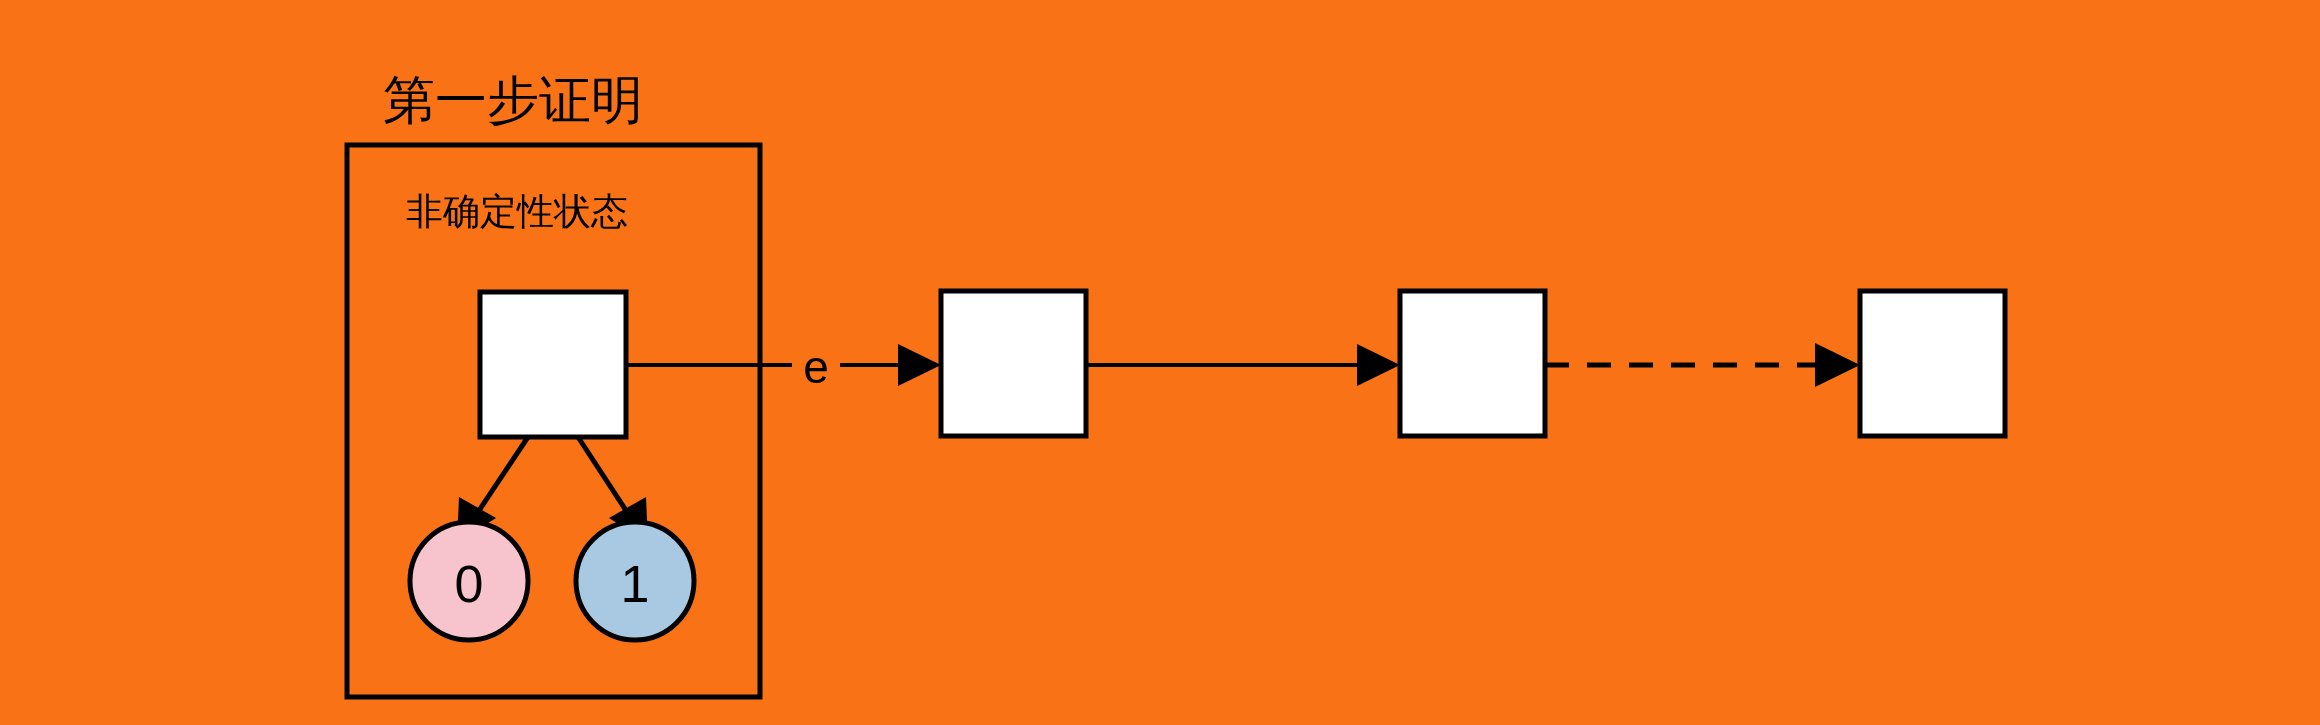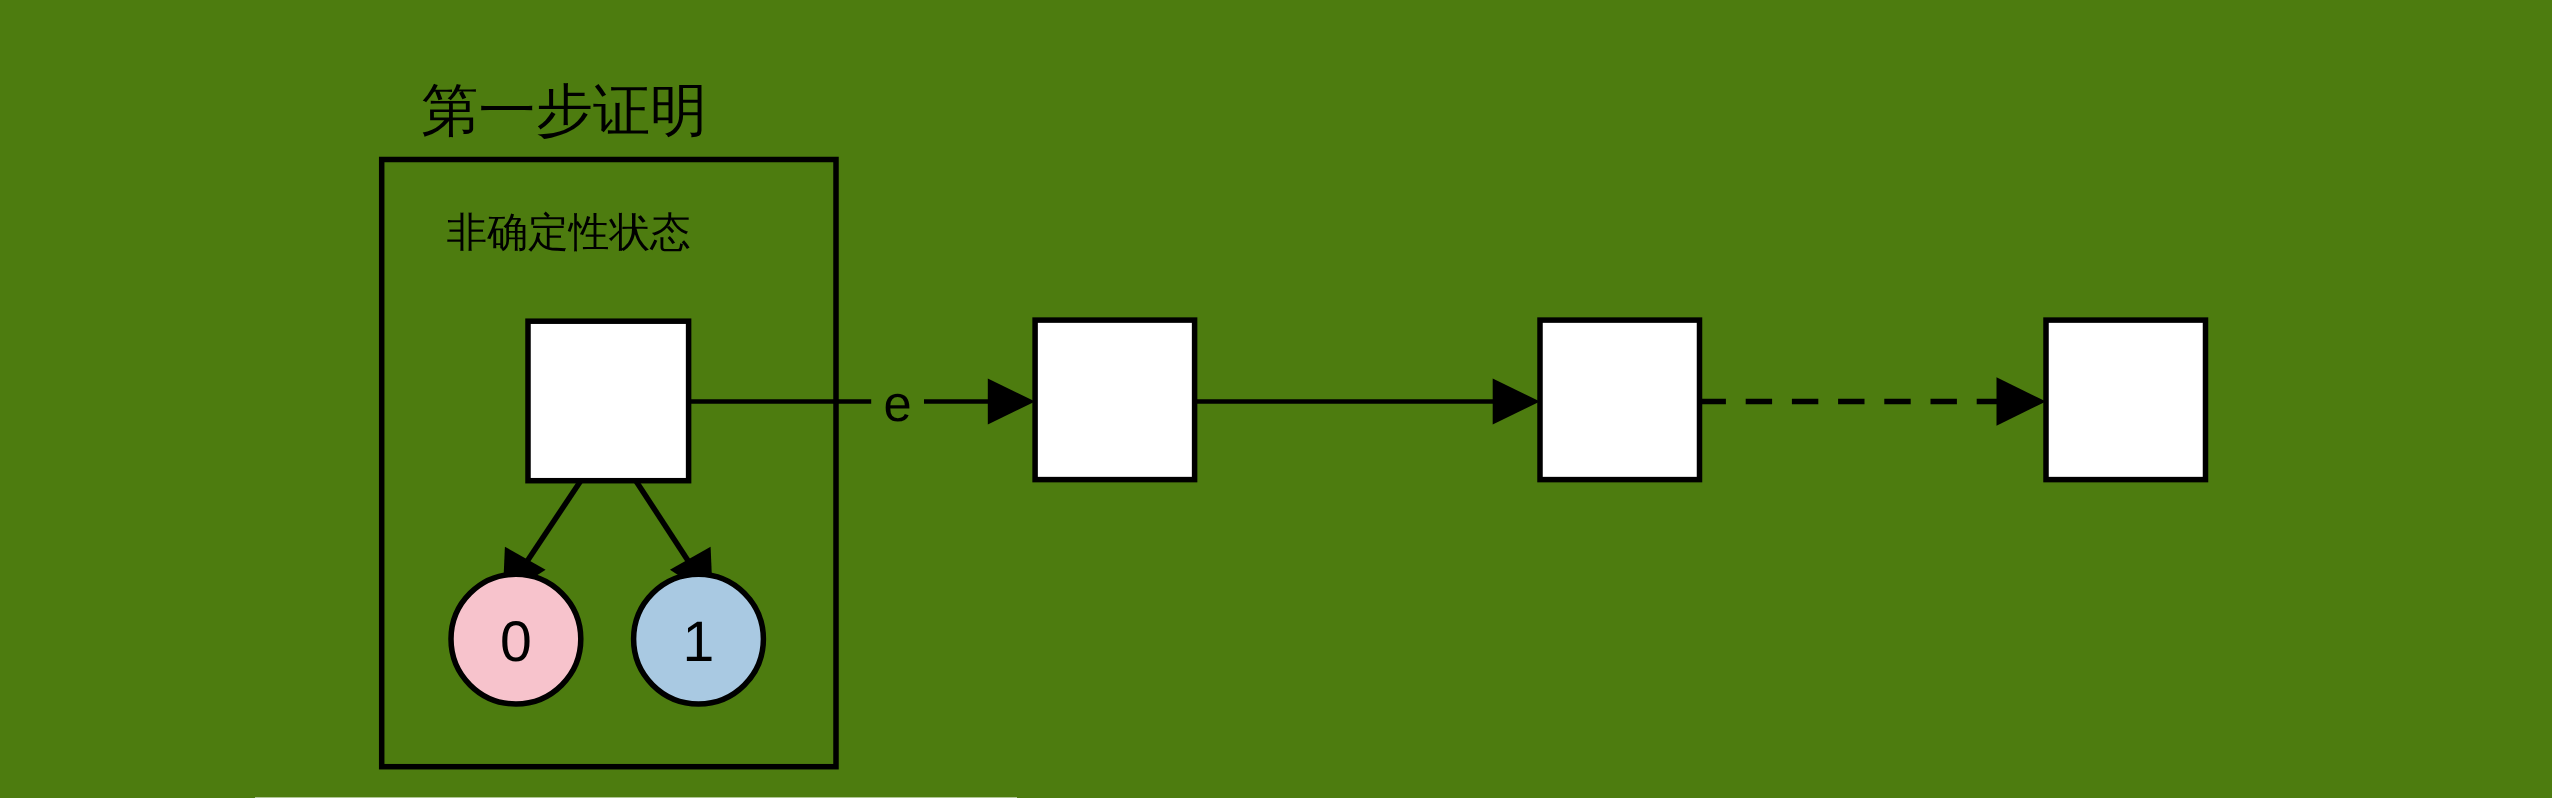--- a/index.html
+++ b/index.html
@@ -11,21 +11,21 @@
   body {
     width: 2320px;
     height: 725px;
     overflow: hidden;
     font-family: "Liberation Sans", "DejaVu Sans", sans-serif;
   }
   #diagram-root {
     position: relative;
     width: 2320px;
     height: 725px;
-    background: #4d7c0f;
+    background: #f97316;
   }
   svg#diagram-canvas {
     display: block;
     width: 2320px;
     height: 725px;
   }
   .stroke-shape {
     fill: #ffffff;
     stroke: #000000;
     stroke-width: 5;

